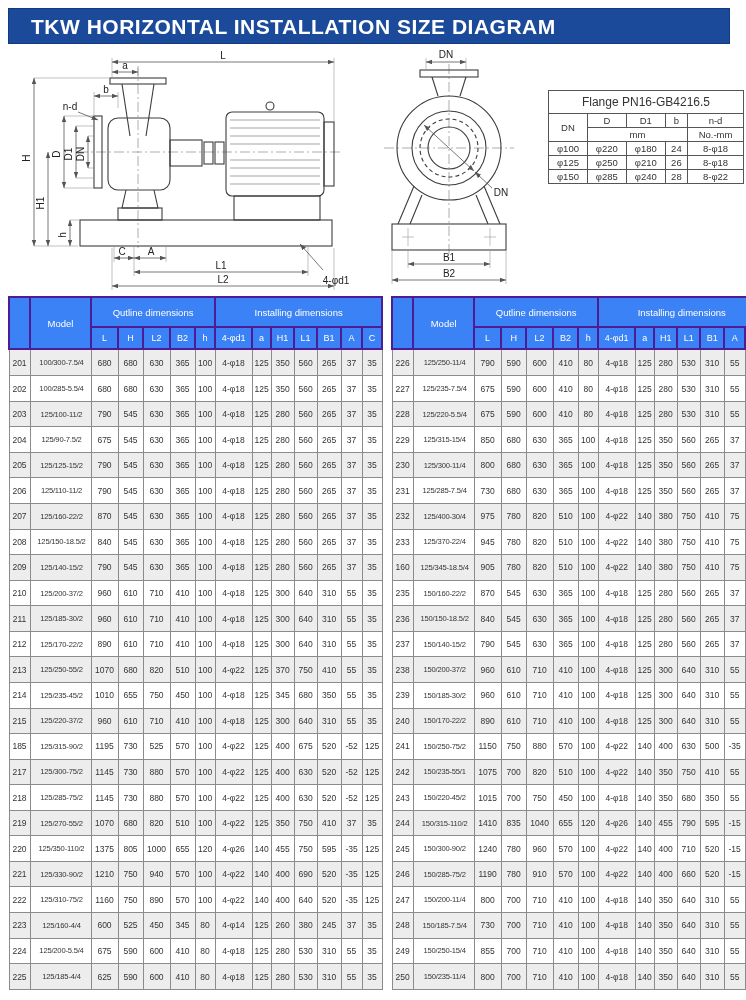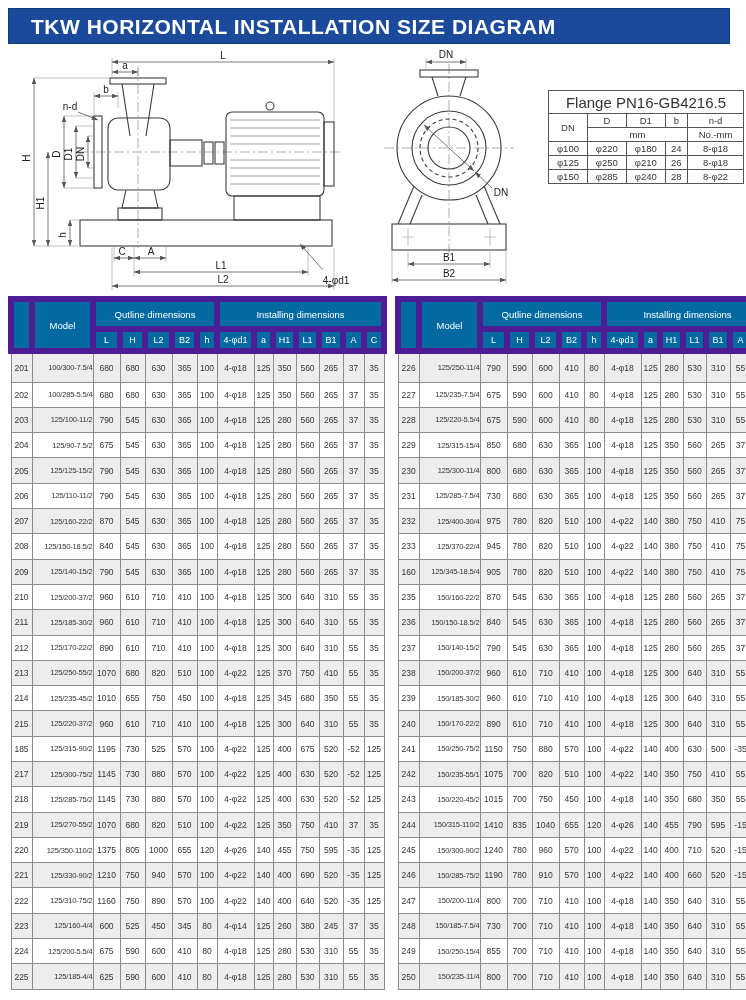--- a/index.html
+++ b/index.html
@@ -12,29 +12,29 @@
   
   .o{stroke:#3c3c3c;fill:none;stroke-width:1.1;}
   .ext{stroke:#999;stroke-width:.6;}
   .cl{stroke:#777;stroke-width:.6;stroke-dasharray:10 3 2 3;}
   .dim{stroke:#555;stroke-width:.8;marker-start:url(#arr);marker-end:url(#arr);}
   .ldr{stroke:#555;stroke-width:.8;marker-end:url(#arr);}
   .dt{font-family:"Liberation Sans",sans-serif;font-size:10px;fill:#222;}
   
   .flange{position:absolute;left:540px;top:42px;width:196px;border-collapse:collapse;font-size:9.5px;}
   .flange td,.flange th{border:1px solid #555;text-align:center;padding:1px 2px;font-weight:normal;color:#333;}
-  .flange .tt{font-size:15px;height:20px;}
+  .flange .tt{font-size:12px;height:20px;}
   
   .tables{position:absolute;top:296px;left:8px;width:730px;display:flex;gap:8px;}
   table.spec{border-collapse:collapse;table-layout:fixed;width:361px;height:694px;font-size:8.5px;border:1.5px solid #444;}
-  table.spec th{background:#0369a1;color:#fff;font-weight:normal;border:6px solid #4c1d95;padding:0;text-align:center;}
+  table.spec th{background:#3b82f6;color:#fff;font-weight:normal;border:2px solid #4c1d95;padding:0;text-align:center;}
   table.spec thead tr:first-child{height:30px;font-size:9.5px;}
   table.spec thead tr:last-child{height:22px;font-size:9px;}
   table.spec td{border:1px solid #8b8b8b;text-align:center;padding:0;color:#333;overflow:hidden;white-space:nowrap;}
-  table.spec td.model{font-size:7.6px;text-align:right;padding-left:2px;letter-spacing:-0.2px;}
+  table.spec td.model{font-size:7.6px;text-align:center;padding-left:2px;letter-spacing:-0.2px;}
   table.spec tbody tr:nth-child(odd){background:#ededed;}
   table.spec tbody tr:nth-child(even){background:#fff;}
 </style>
 </head>
 <body>
 
 <div class="banner">TKW  HORIZONTAL INSTALLATION SIZE DIAGRAM</div>
 
 <div class="diagram-area">
 

